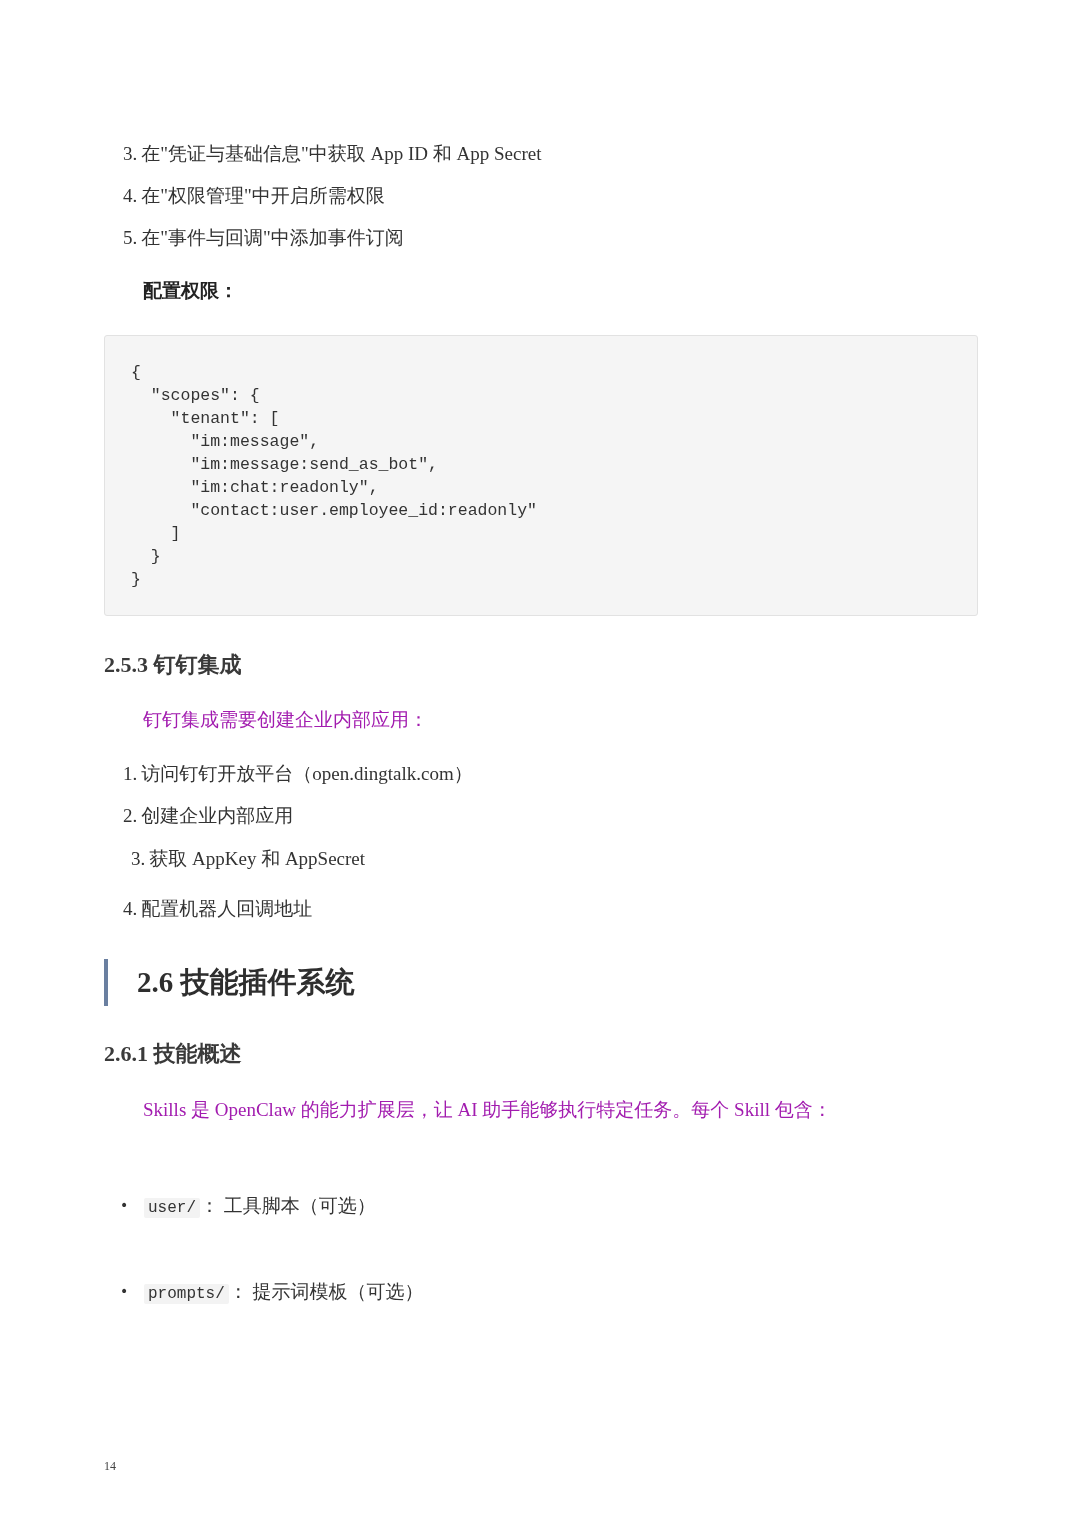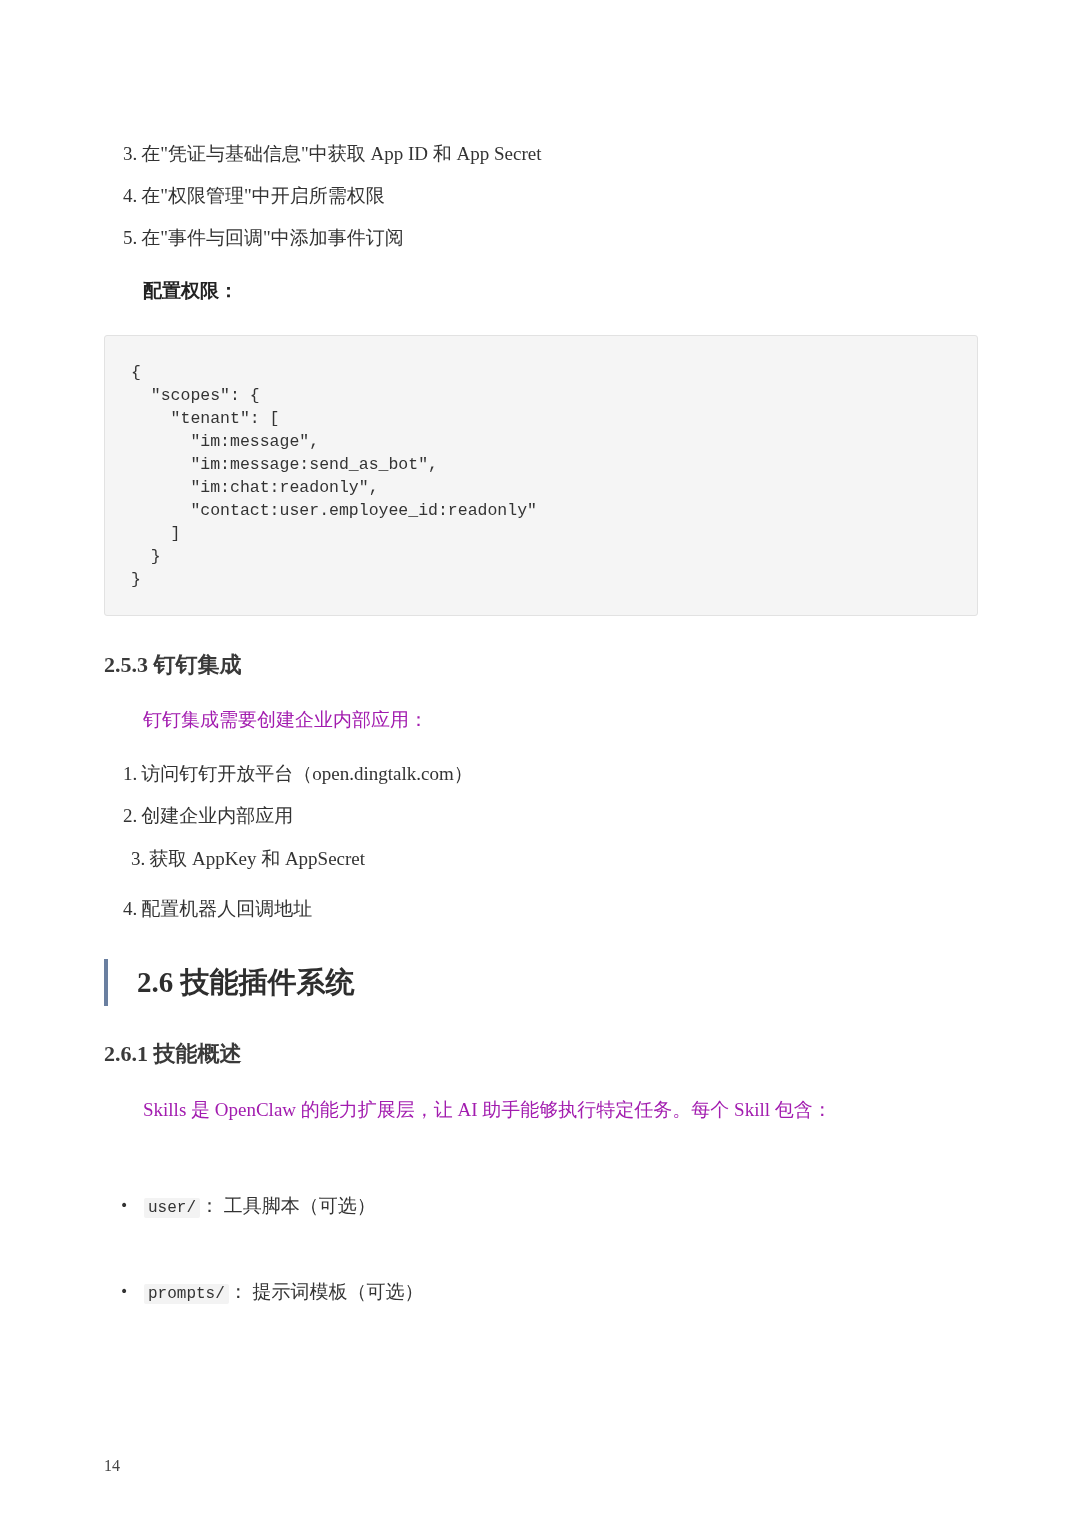--- a/index.html
+++ b/index.html
@@ -109,21 +109,21 @@
       font-size: 16px;
       background: #f3f3f3;
       padding: 1px 4px;
       border-radius: 2px;
       color: #333333;
     }
     .page-number {
       position: absolute;
       left: 104px;
       top: 1456px;
-      font-size: 16px;
+      font-size: 12px;
       line-height: 20px;
       color: #444444;
       text-align: right;
     }
   </style>
 </head>
 <body>
 
 <div class="page">
 

